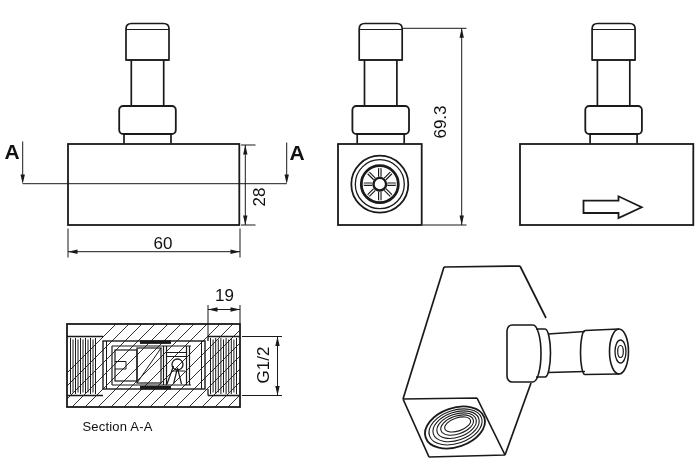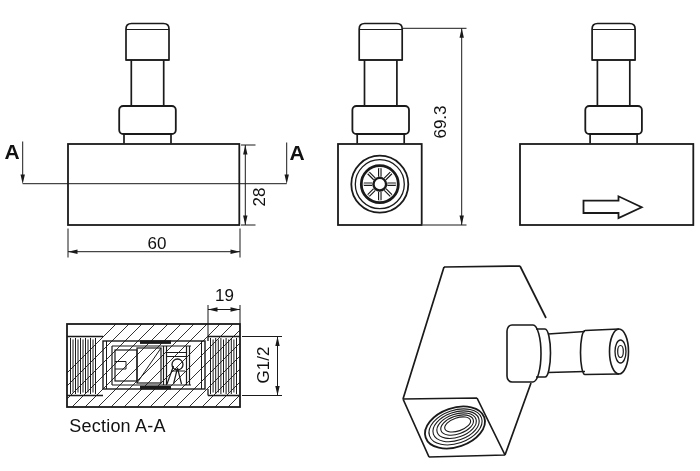--- a/index.html
+++ b/index.html
@@ -4,21 +4,21 @@
 <style>
   html,body{margin:0;padding:0;background:#fff;}
   #canvas{position:relative;width:700px;height:471px;background:#ffffff;overflow:hidden;
           font-family:"Liberation Sans",sans-serif;}
   #linework{position:absolute;left:0;top:0;}
   .lbl{position:absolute;color:#111;white-space:nowrap;transform:translate(-50%,-50%);
        font-family:"Liberation Sans",sans-serif;line-height:1;}
   .lbl.rot{transform:translate(-50%,-50%) rotate(-90deg);}
   .dim{font-size:17px;font-weight:400;}
   .marker{font-size:21px;font-weight:700;}
-  .caption{font-size:18px;font-weight:400;letter-spacing:0.2px;}
+  .caption{font-size:13px;font-weight:400;letter-spacing:0.2px;}
 </style>
 </head>
 <body>
 
 <div id="canvas">
 
 <svg id="linework" width="700" height="471" viewBox="0 0 700 471" fill="none" stroke="#1a1a1a" stroke-linecap="butt" stroke-linejoin="miter">
 
   <defs>
 
@@ -160,19 +160,19 @@
       <ellipse cx="619" cy="351.5" rx="9.5" ry="22.5"></ellipse>
       <ellipse cx="620.5" cy="351.5" rx="5.5" ry="11.5" stroke-width="1.3"></ellipse>
       <ellipse cx="620.5" cy="351.5" rx="2.8" ry="6" stroke-width="1.2"></ellipse>
     </g>
   </g>
 </svg>
 
   <div class="lbl marker" style="left:12px;top:151px;">A</div>
   <div class="lbl marker" style="left:297px;top:152px;">A</div>
   <div class="lbl dim rot" style="left:259px;top:196.5px;">28</div>
-  <div class="lbl dim" style="left:157px;top:243px;">60</div>
+  <div class="lbl dim" style="left:163px;top:243px;">60</div>
   <div class="lbl dim rot" style="left:440px;top:122px;">69.3</div>
   <div class="lbl dim" style="left:224.5px;top:295px;">19</div>
   <div class="lbl dim rot" style="left:263px;top:365px;">G1/2</div>
   <div class="lbl caption" style="left:117.5px;top:425.5px;">Section A-A</div>
 
 </div>
 
 </body></html>

